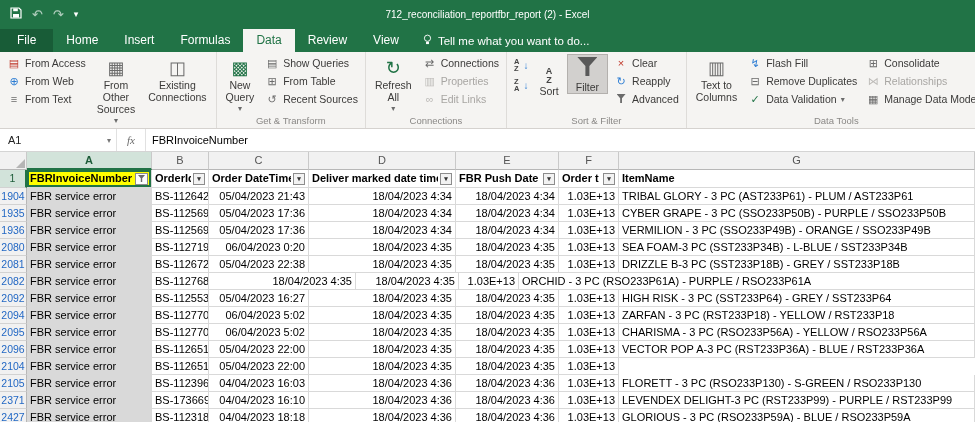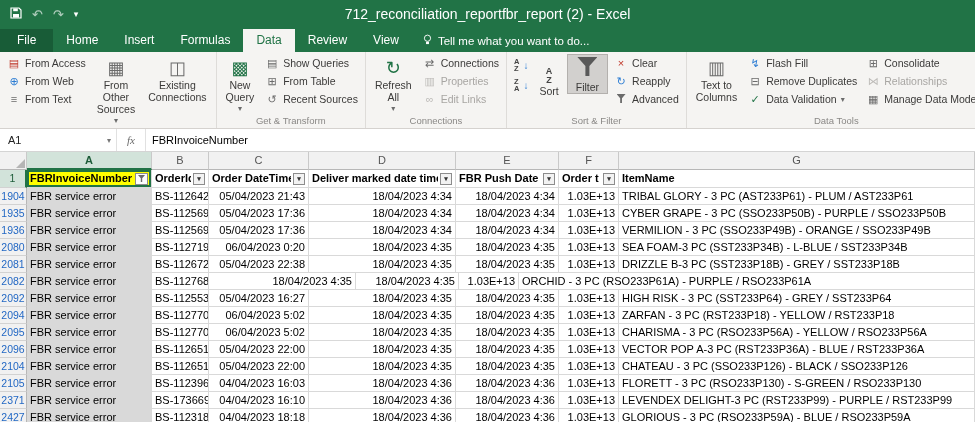--- a/index.html
+++ b/index.html
@@ -3,21 +3,21 @@
 <meta charset="utf-8">
 <style>
   html,body{margin:0;padding:0;background:#fff;}
   .window{position:relative;width:975px;height:422px;overflow:hidden;font-family:"Liberation Sans",sans-serif;background:#fff;-webkit-font-smoothing:antialiased;}
 
   
   .titlebar{height:28px;background:#217346;display:flex;align-items:center;position:relative;color:#fff;}
   .qat{display:flex;align-items:center;gap:10px;padding-left:10px;z-index:2;}
   .qat .qbtn{color:#fff;font-size:13px;line-height:13px;cursor:default;}
   .qat .dim{opacity:.65;}
-  .win-title{position:absolute;left:0;right:0;text-align:center;font-size:14px;color:#fff;}
+  .win-title{position:absolute;left:0;right:0;text-align:center;font-size:10px;color:#fff;}
 
   
   .tabbar{height:24px;background:#217346;display:flex;align-items:flex-end;}
   .tab{color:#fff;font-size:12px;padding:4px 13px 5px;white-space:nowrap;}
   .tab.file{background:#185c37;padding:4px 17px 5px;}
   .tab.active{background:#f5f4f2;color:#217346;font-weight:400;}
   .tellme{display:flex;align-items:center;gap:5px;color:#fff;font-size:11.5px;padding:4px 10px 5px;}
 
   
   .ribbon{height:76px;background:#f5f4f2;border-bottom:1px solid #d5d2cf;display:flex;overflow:hidden;}
@@ -436,21 +436,20 @@
           <div class="cell w-g col-g">VECTOR POP A-3 PC (RST233P36A) - BLUE / RST233P36A</div>
         </div>
         <div class="grid-row">
           <div class="rowhdr filtered">2104</div>
           <div class="cell w-a col-a">FBR service error</div>
           <div class="cell w-b col-b">BS-112651</div>
           <div class="cell w-c col-c">05/04/2023 22:00</div>
           <div class="cell w-d col-d">18/04/2023 4:35</div>
           <div class="cell w-e col-e">18/04/2023 4:35</div>
           <div class="cell w-f col-f">1.03E+13</div>
-          <div class="cell w-g col-g">CHATEAU - 3 PC (SSO233P126) - BLACK / SSO233P126</div>
         </div>
         <div class="grid-row">
           <div class="rowhdr filtered">2105</div>
           <div class="cell w-a col-a">FBR service error</div>
           <div class="cell w-b col-b">BS-112396</div>
           <div class="cell w-c col-c">04/04/2023 16:03</div>
           <div class="cell w-d col-d">18/04/2023 4:36</div>
           <div class="cell w-e col-e">18/04/2023 4:36</div>
           <div class="cell w-f col-f">1.03E+13</div>
           <div class="cell w-g col-g">FLORETT - 3 PC (RSO233P130) - S-GREEN / RSO233P130</div>

